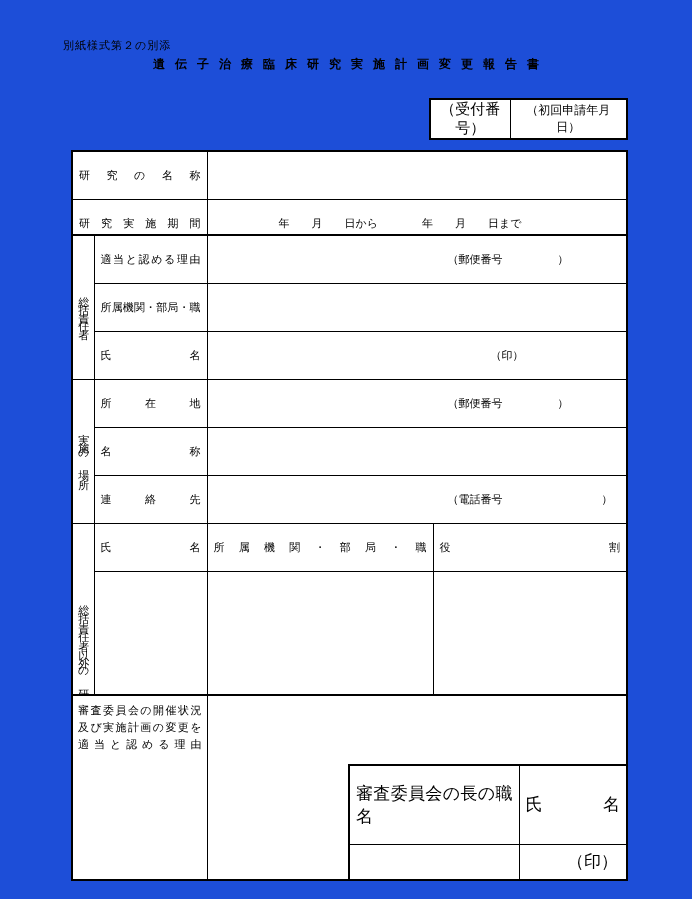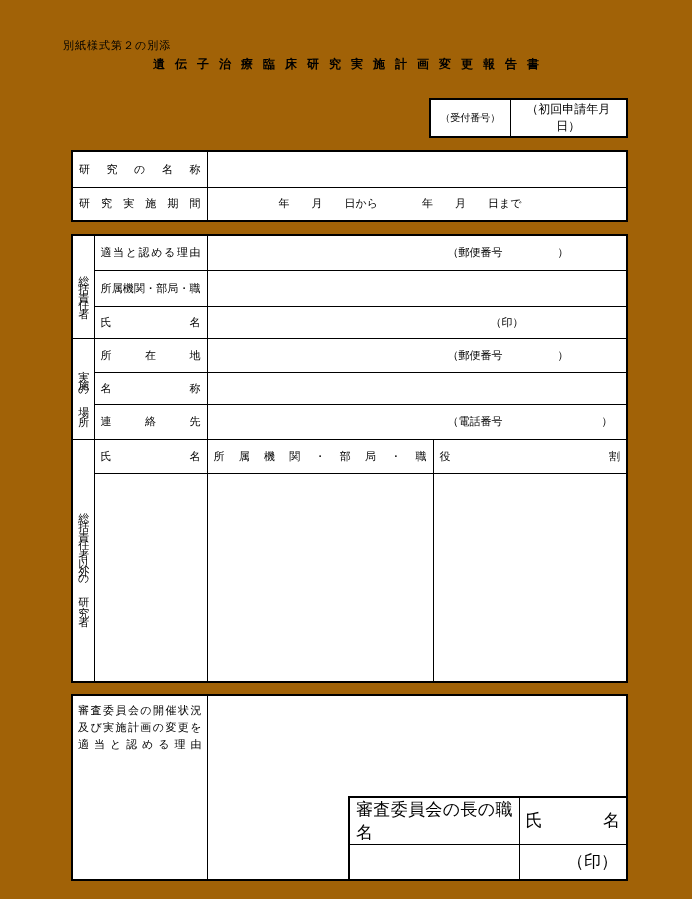--- a/index.html
+++ b/index.html
@@ -1,29 +1,29 @@
 <!DOCTYPE html>
 <html><head>
 <meta charset="utf-8">
 <style>
   * { margin:0; padding:0; box-sizing:border-box; }
   html,body { background:#fff; }
   .page {
-    position:relative; width:692px; height:899px; background:#a16207;
+    position:relative; width:692px; height:899px; background:#1d4ed8;
     font-family:"Liberation Sans", sans-serif; color:#000; font-size:11px;
   }
   .form-code { position:absolute; left:63px; top:38px; letter-spacing:1px; }
   .doc-title {
     position:absolute; left:0; top:56px; width:100%; text-align:center;
     font-size:12px; letter-spacing:10px; padding-left:10px; font-weight:bold;
   }
   table { border-collapse:collapse; table-layout:fixed; position:absolute; background:#fff; }
   table { border:2px solid #000; }
   td { border:1px solid #000; vertical-align:middle; padding:0 5px; font-size:11px; overflow:hidden; }
-  .jl { text-align:justify; text-align-last:justify; padding:0 6px; }
+  .jl { text-align:justify; text-align-last:justify; padding:16px 6px; }
   .vlabel {
     writing-mode:vertical-rl; text-orientation:upright; text-align:center;
     letter-spacing:8px; padding:2px 0; vertical-align:middle;
   }
   .vlabel-long { letter-spacing:9px; }
   .ctr { text-align:center; }
   .ind240 { padding-left:240px; }
   .ind283 { padding-left:283px; }
   .t-receipt { left:429px; top:98px; width:197px; height:38px; }
   .t-research { left:71px; top:150px; width:555px; height:70px; }
@@ -44,21 +44,21 @@
   <div class="form-code">別紙様式第２の別添</div>
   <div class="doc-title">遺伝子治療臨床研究実施計画変更報告書</div>
 
   <table class="t-receipt">
     <colgroup>
         <col style="width:80px">
         <col style="width:117px">
       </colgroup>
     <tbody>
         <tr style="height:38px">
-      <td class="ctr" style="font-size:10px">（受付番号）</td>
+      <td class="ctr" style="font-size:15px">（受付番号）</td>
       <td class="ctr" style="font-size:12px">（初回申請年月日）</td>
     </tr>
   </tbody>
     </table>
 
   <table class="t-research">
     <colgroup>
         <col style="width:135px">
         <col style="width:420px">
       </colgroup>

